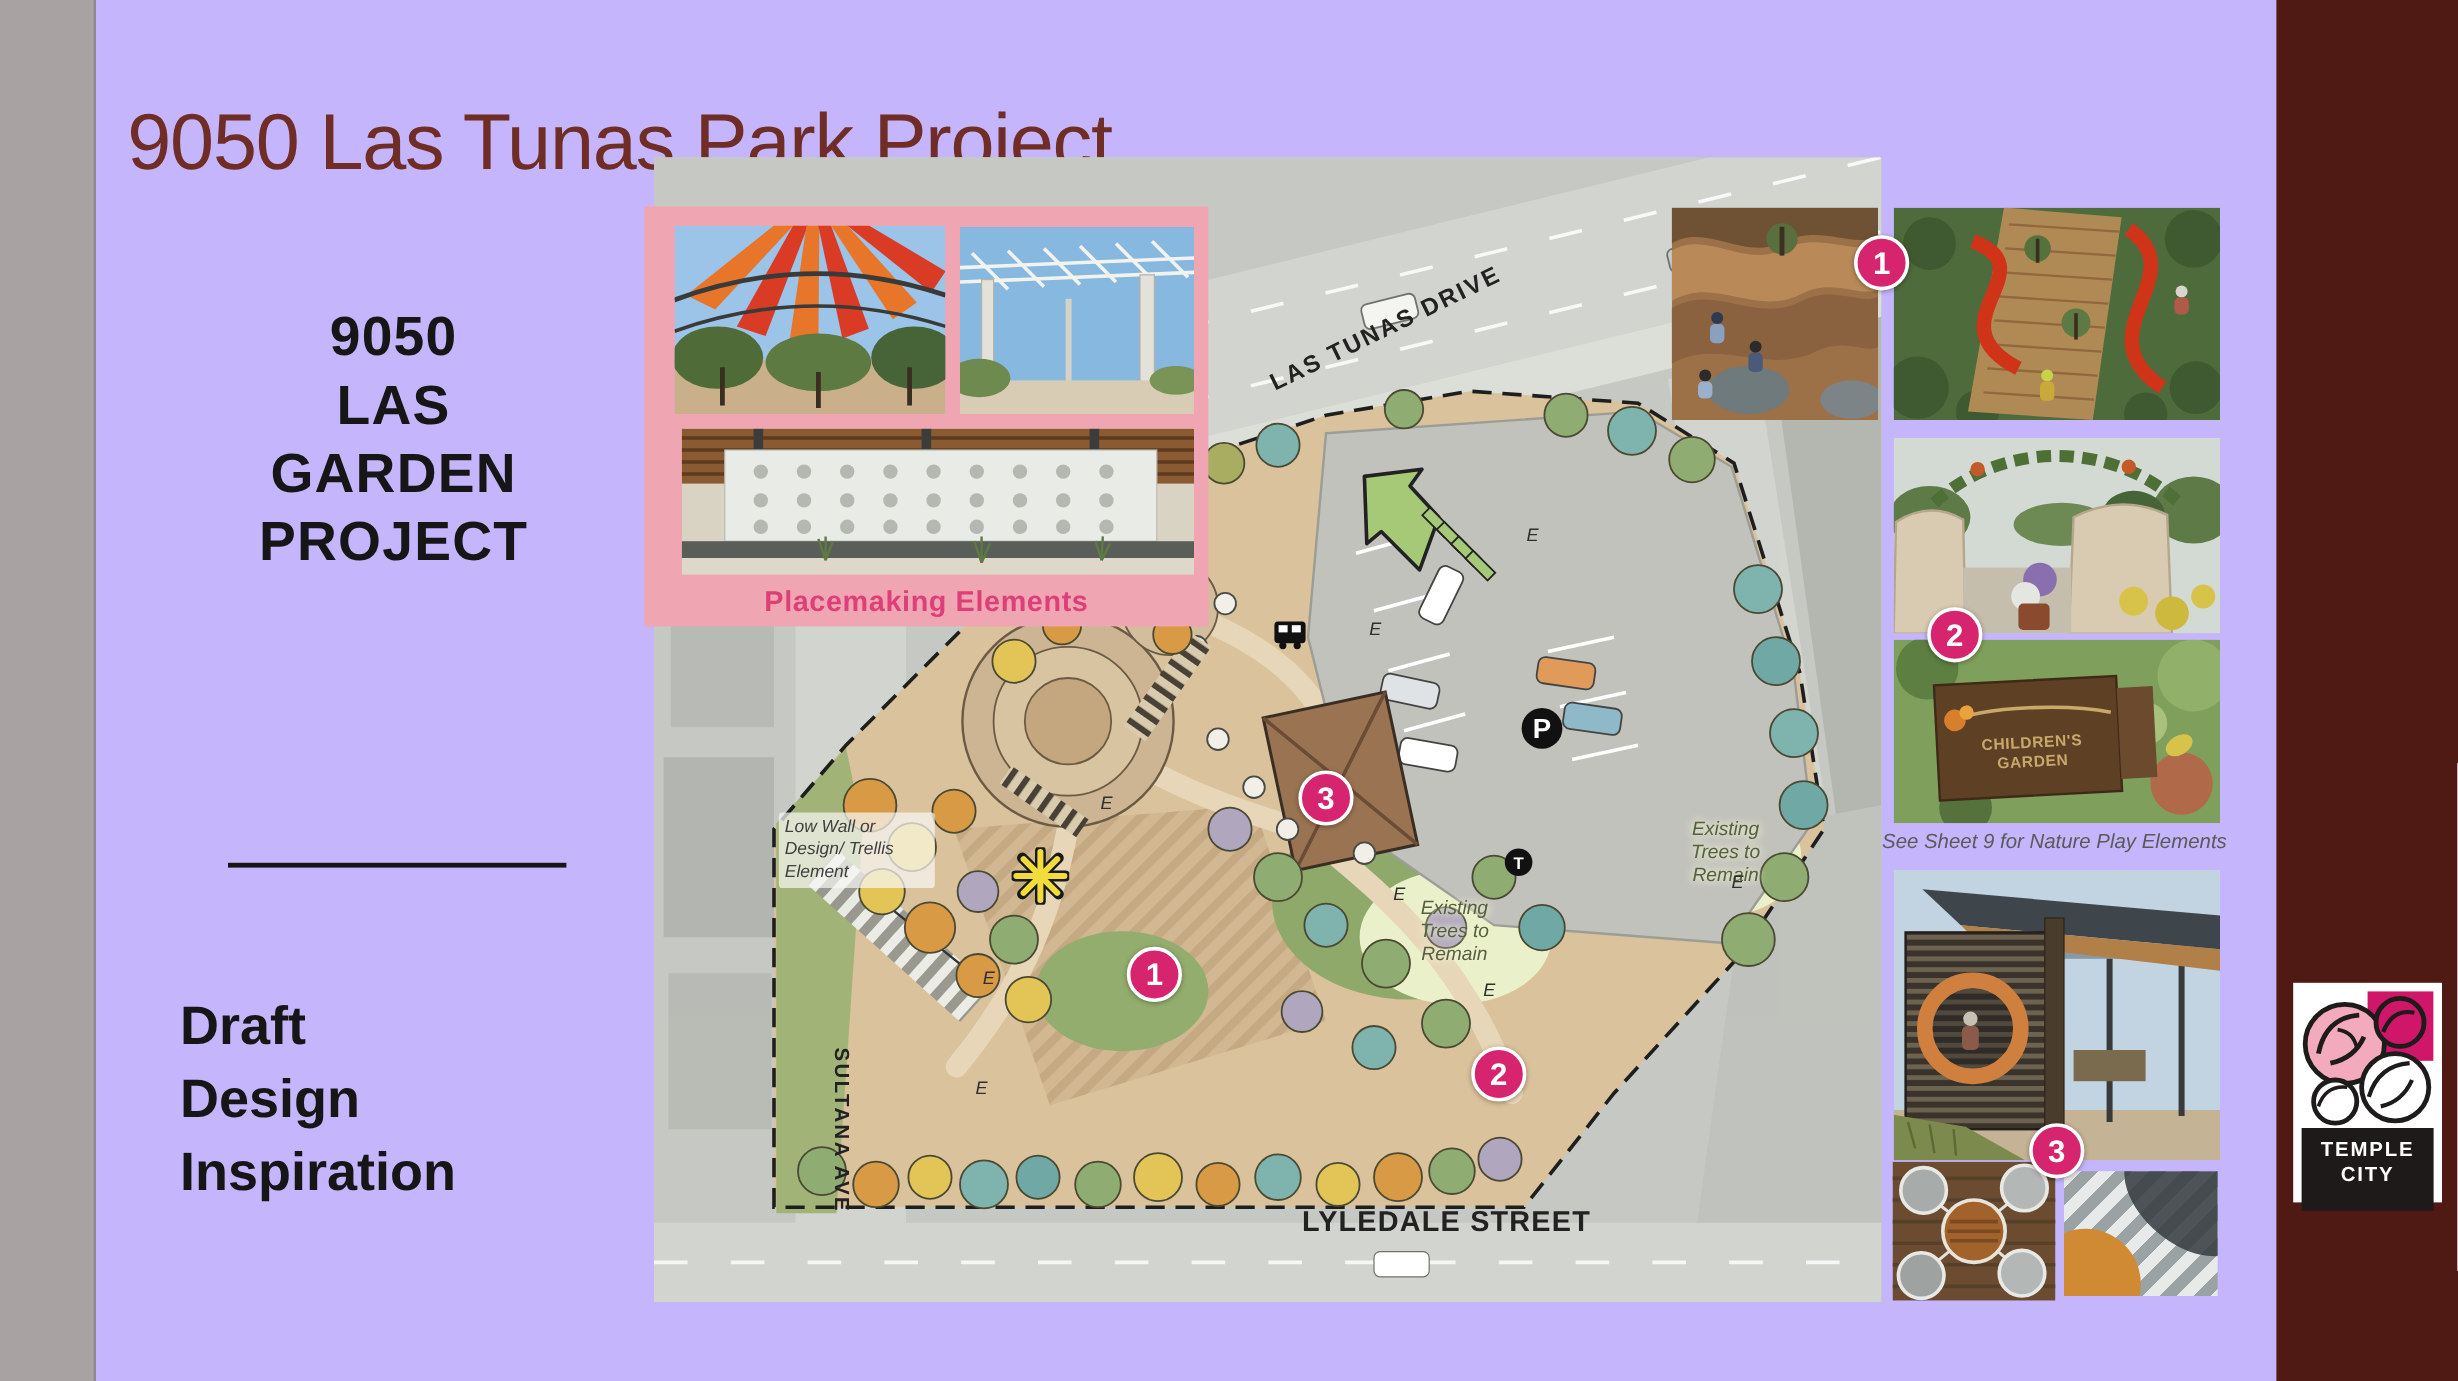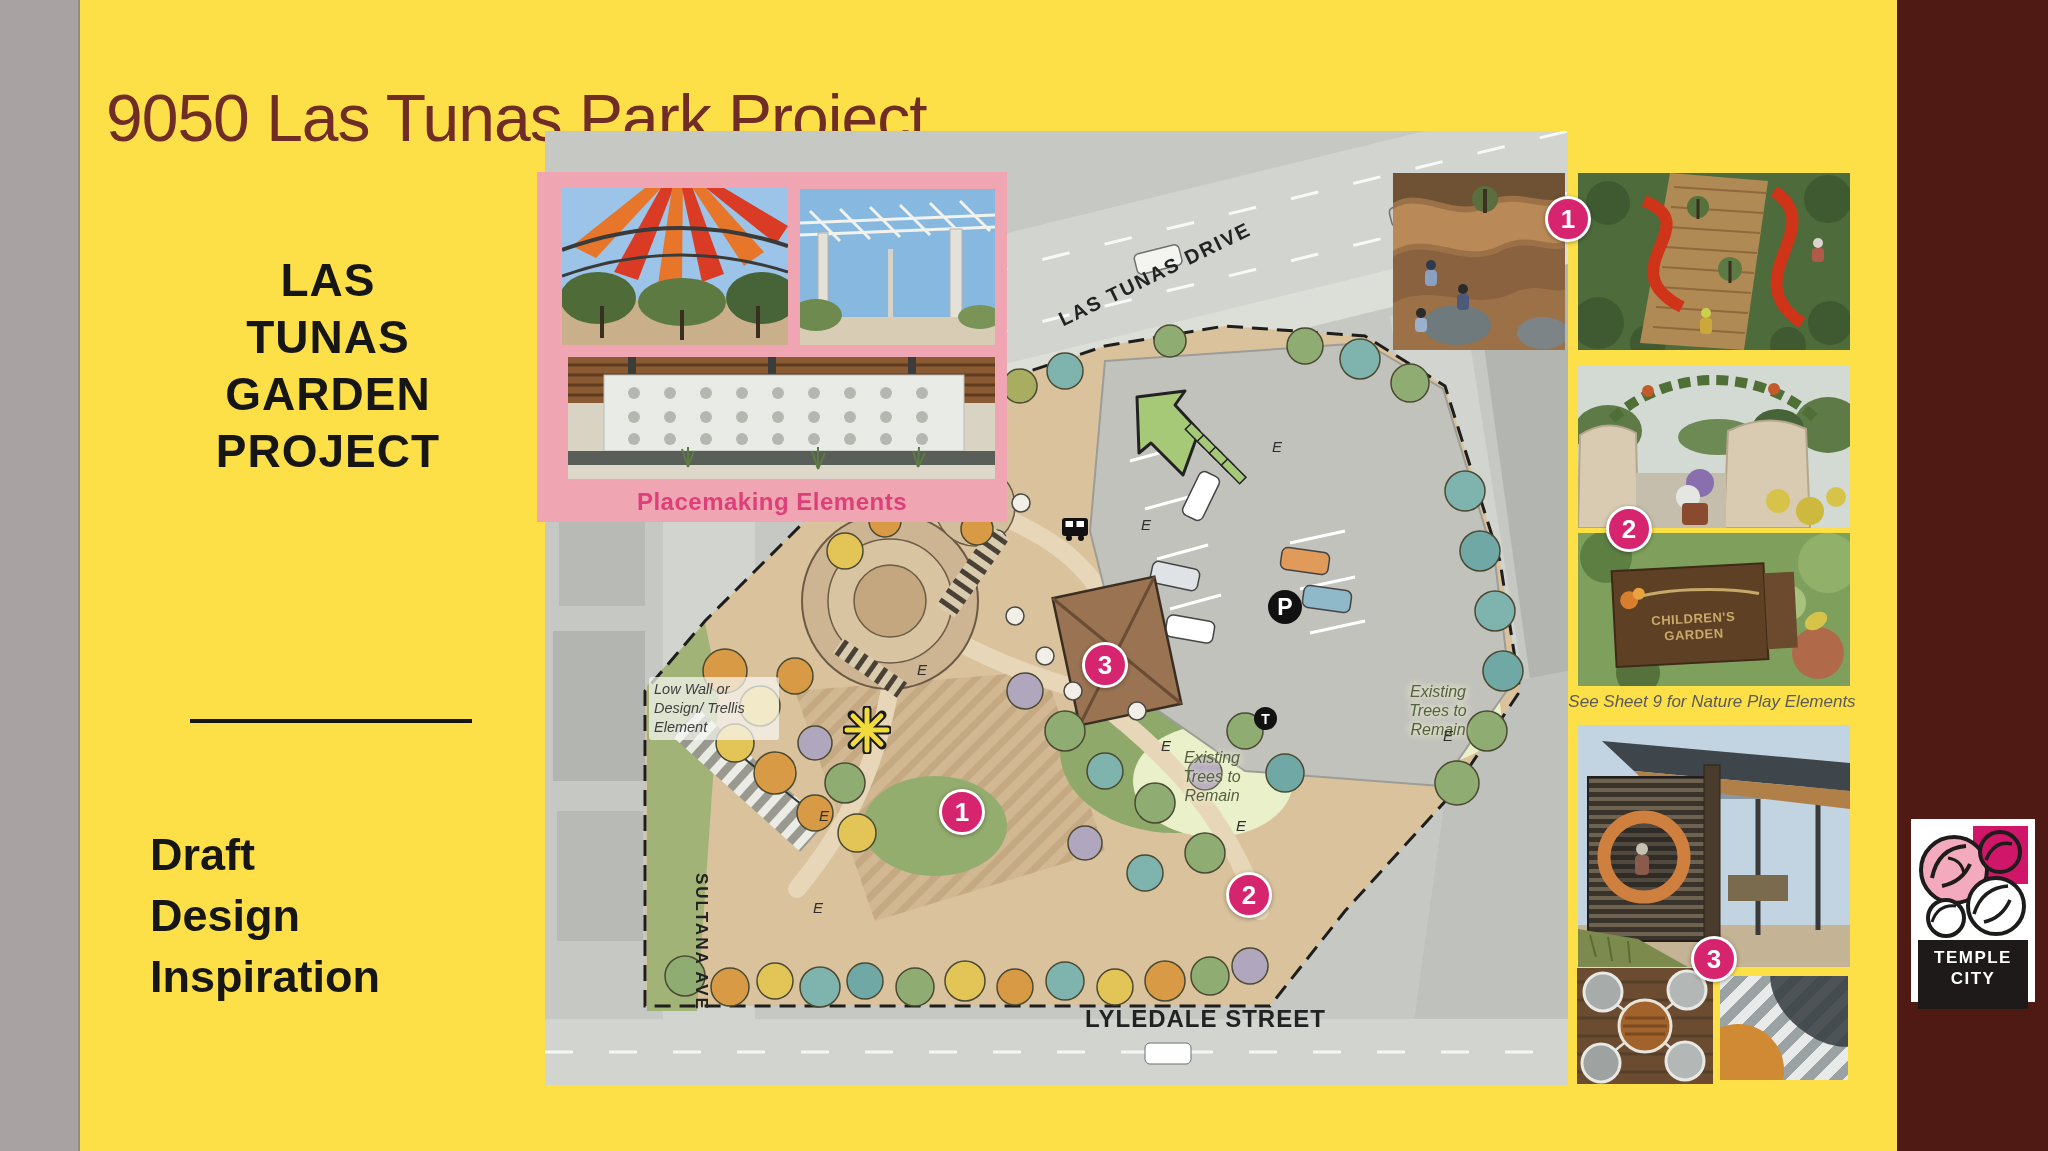--- a/index.html
+++ b/index.html
@@ -1,16 +1,16 @@
 <!DOCTYPE html>
 <html><head>
 <meta charset="utf-8">
 <style>
   html,body{margin:0;padding:0;background:#ffffff;}
-  .slide{position:relative;width:2048px;height:1151px;background:#fde047;overflow:hidden;
+  .slide{position:relative;width:2048px;height:1151px;background:#c4b5fd;overflow:hidden;
          font-family:"Liberation Sans", sans-serif;}
 
   
   .band-left{position:absolute;left:0;top:0;width:78px;height:1151px;background:#a8a2a2;border-right:2px solid #8f8a8a;}
   .band-right{position:absolute;left:1897px;top:0;width:151px;height:1151px;background:#4e1a13;}
 
   
   .title{position:absolute;left:106px;top:36px;font-size:66px;font-weight:400;letter-spacing:-1px;color:#6f2d26;white-space:nowrap;}
 
   
@@ -68,22 +68,22 @@
 </head>
 <body>
 
 <div class="slide">
 
   <div class="band-left"></div>
 
   <h1 class="title">9050 Las Tunas Park Project</h1>
 
   <div class="proj">
+    <div>9050</div>
     <div>LAS</div>
-    <div>TUNAS</div>
     <div>GARDEN</div>
     <div>PROJECT</div>
   </div>
   <div class="divider"></div>
   <div class="sub">
     <div>Draft</div>
     <div>Design</div>
     <div>Inspiration</div>
   </div>
 

